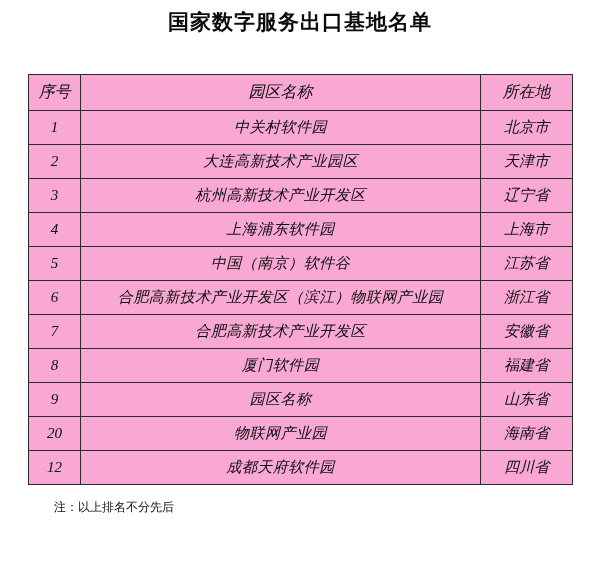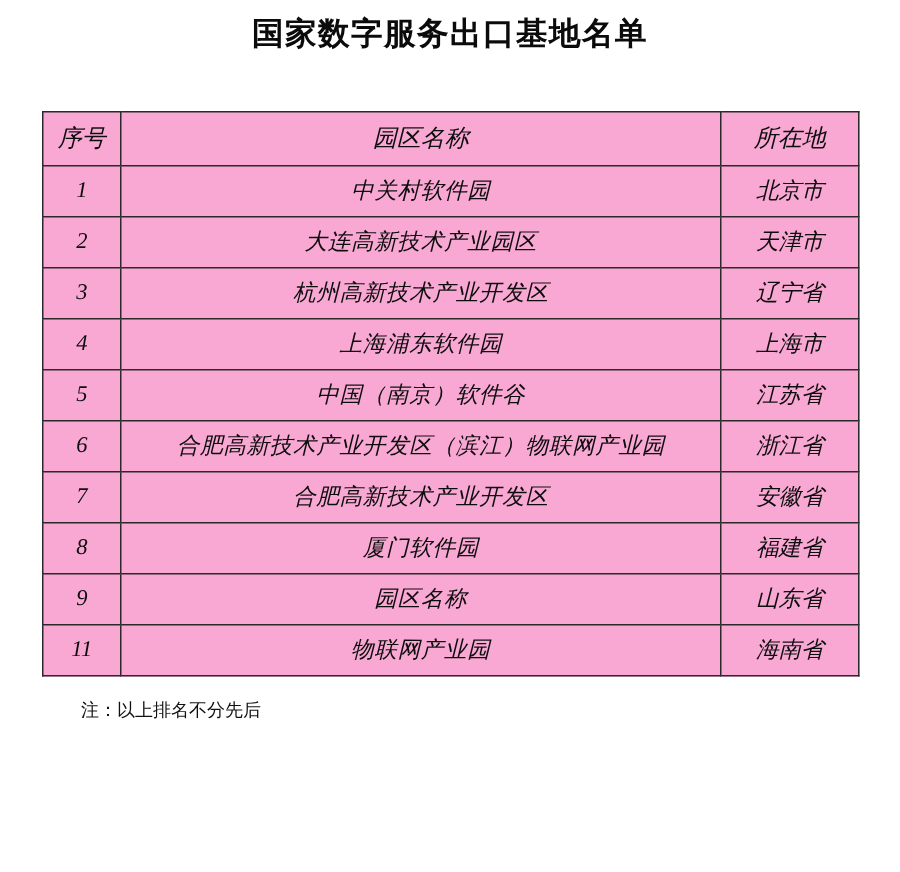--- a/index.html
+++ b/index.html
@@ -139,23 +139,28 @@
           <td class="idx">8</td>
           <td class="name">厦门软件园</td>
           <td class="loc">福建省</td>
         </tr>
         <tr>
           <td class="idx">9</td>
           <td class="name">园区名称</td>
           <td class="loc">山东省</td>
         </tr>
         <tr>
-          <td class="idx">11</td>
+          <td class="idx">20</td>
           <td class="name">物联网产业园</td>
           <td class="loc">海南省</td>
+        </tr>
+        <tr>
+          <td class="idx">12</td>
+          <td class="name">成都天府软件园</td>
+          <td class="loc">四川省</td>
         </tr>
       </tbody>
     </table>
   </div>
 
   <div class="note">注：以上排名不分先后</div>
 
 </div>
 
 </body></html>

